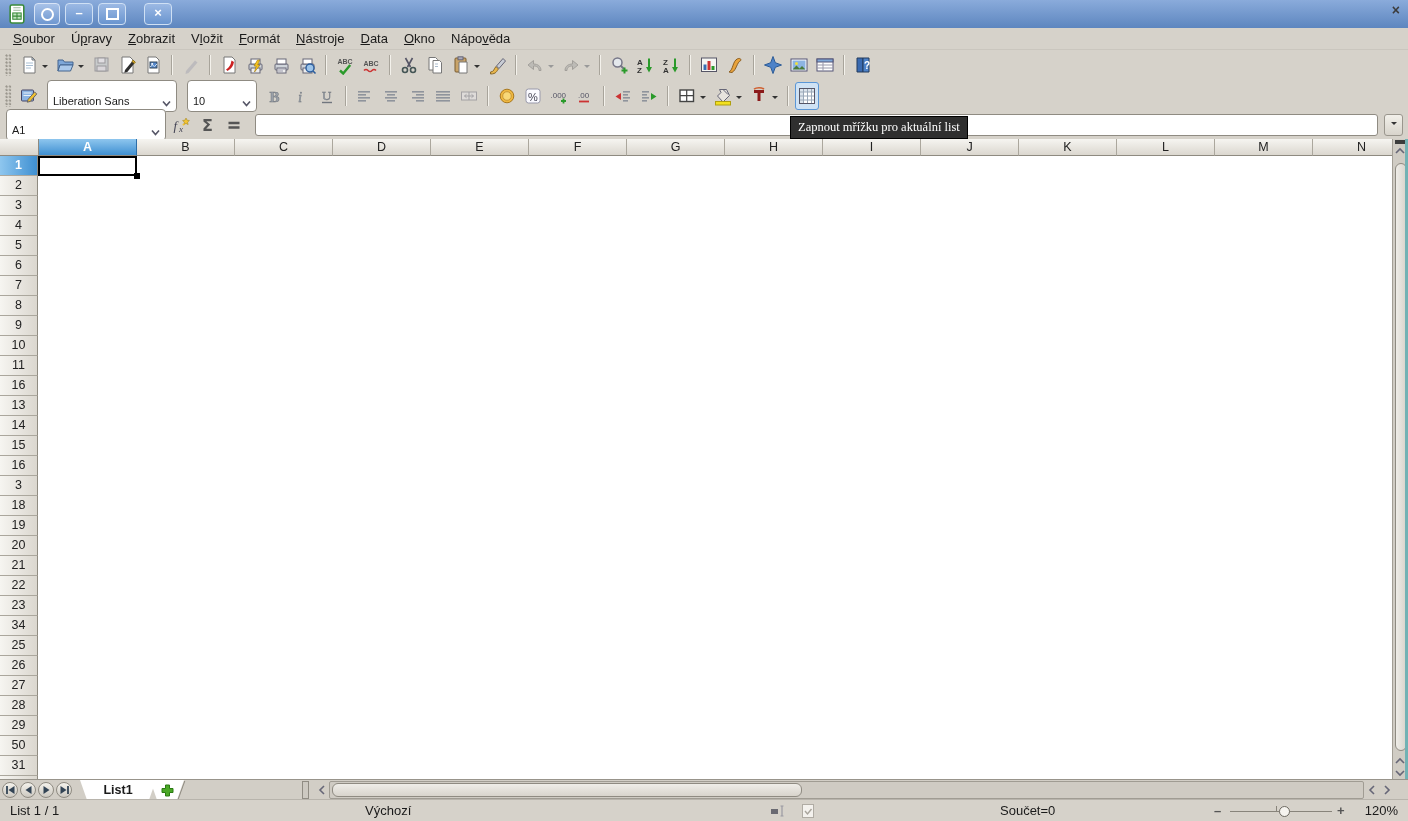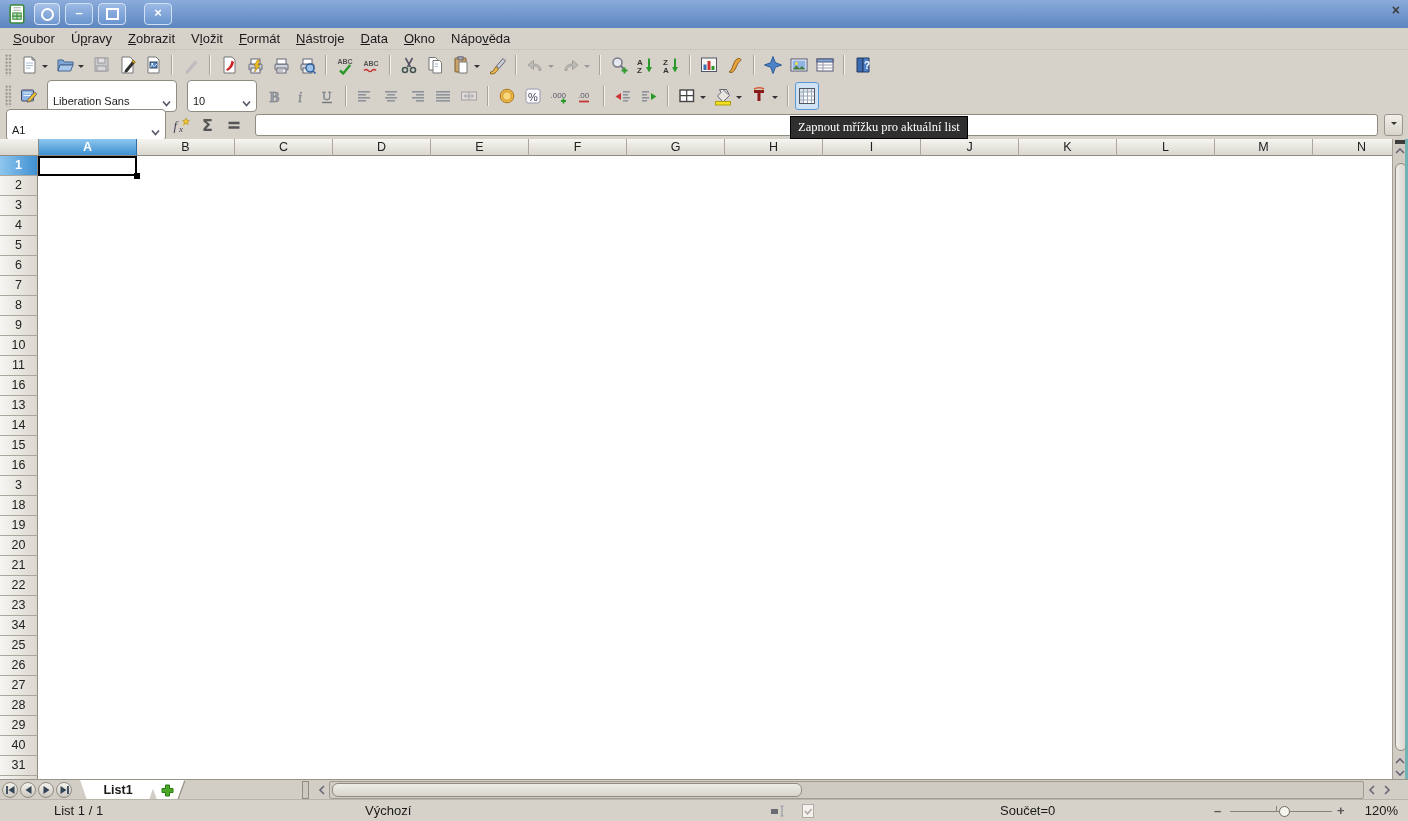--- a/index.html
+++ b/index.html
@@ -82,21 +82,21 @@
   #tabsplit{width:5px;height:16px;background:#cdc9c1;border:1px solid #908c83;margin:0 5px 0 120px;}
   
   #hscroll{flex:1;height:17px;display:flex;align-items:center;margin-right:14px;}
   .hbtn{width:15px;height:16px;display:flex;align-items:center;justify-content:center;}
   #hgroove{flex:1;height:16px;background:#cfcbc3;border:1px solid #a09c93;border-radius:2px;position:relative;}
   #hthumb{position:absolute;left:2px;top:1px;width:468px;height:12px;border-radius:6px;
     background:linear-gradient(#efede8,#d8d4cc);border:1px solid #8f8b82;}
   
   #statusbar{position:absolute;top:799px;left:0;right:0;height:22px;border-top:1px solid #b8b4ac;font-size:13px;}
   #statusbar .fld{position:absolute;top:3px;white-space:nowrap;}
-  #sb-sheet{left:10px;margin-left:44px;} #sb-style{left:365px;} #sb-sum{left:1000px;}
+  #sb-sheet{left:10px;} #sb-style{left:365px;} #sb-sum{left:1000px;}
   #sb-selmode{left:770px;top:3px;} #sb-modified{left:800px;top:2px;}
   #zoom-minus{left:1214px;font-weight:bold;color:#555;} #zoom-plus{left:1337px;font-weight:bold;color:#555;}
   #zoom-track{position:absolute;top:11px;left:1230px;width:102px;height:1px;background:#88847b;}
   #zoom-tick{position:absolute;top:6px;left:1276px;width:1px;height:6px;background:#88847b;}
   #zoom-thumb{position:absolute;top:6px;left:1279px;width:9px;height:9px;border-radius:50%;
     background:#f6f4ef;border:1px solid #6e6a62;}
   #sb-zoom{left:1358px;width:40px;text-align:right;}
   
   #tooltip{position:absolute;left:790px;top:116px;height:15px;background:#2f2f2f;color:#fff;
     font-size:12.5px;padding:3px 7px;border:1px solid #000;white-space:nowrap;z-index:50;font-family:Liberation Serif, serif;}
@@ -574,21 +574,21 @@
       <div class="rowh">20</div>
       <div class="rowh">21</div>
       <div class="rowh">22</div>
       <div class="rowh">23</div>
       <div class="rowh">34</div>
       <div class="rowh">25</div>
       <div class="rowh">26</div>
       <div class="rowh">27</div>
       <div class="rowh">28</div>
       <div class="rowh">29</div>
-      <div class="rowh">40</div>
+      <div class="rowh">50</div>
       <div class="rowh">31</div>
       <div class="rowh">32</div>
     </div>
   <div id="canvas">
     <div id="cellcursor"></div>
     <div id="cellhandle"></div>
   </div>
 
   <div id="vscroll">
     <div id="vsplit"></div>

